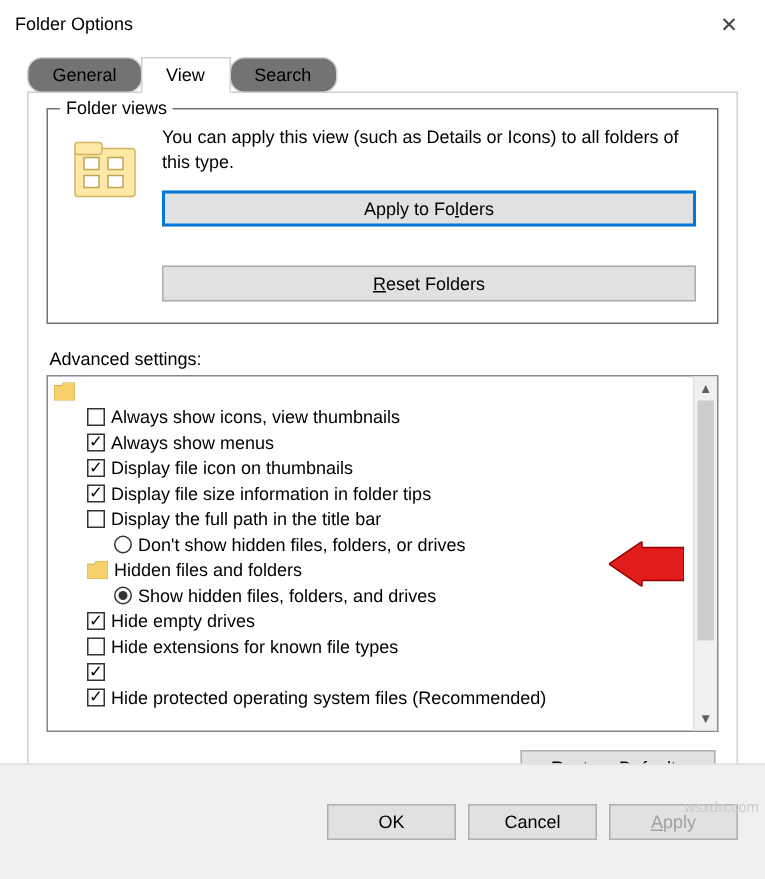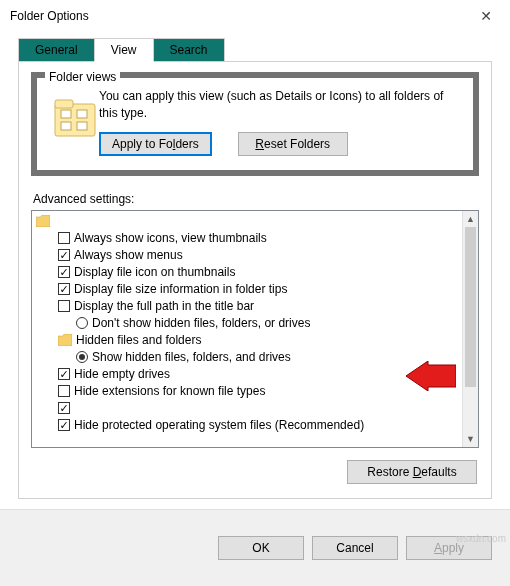--- a/index.html
+++ b/index.html
@@ -2,31 +2,31 @@
 <html><head>
   <meta charset="utf-8">
   <style>
     * { box-sizing: border-box; margin: 0; padding: 0; font-family: 'Segoe UI', Tahoma, sans-serif; font-size: 12px; }
     body { background: #fff; width: 510px; height: 586px; overflow: hidden; }
     .titlebar { display: flex; align-items: center; justify-content: space-between; padding: 8px 12px 8px 10px; background: #fff; }
     .close-btn { font-size: 14px; font-weight: 300; color: #444; cursor: pointer; width: 24px; text-align: center; }
     .tab-area { padding: 6px 18px 0 18px; }
     .tabs { display: flex; position: relative; z-index: 2; }
     .tab { padding: 4px 16px; border: 1px solid #d0d0d0; background: #fff; cursor: pointer; position: relative; }
-    .tab.inactive { border-bottom: 1px solid #d0d0d0; background: #0f766e; }
+    .tab.inactive { border-bottom: 1px solid #d0d0d0; background: #737373; border-radius: 10px; }
     .tab.active { border-bottom: 1px solid #fff; z-index: 3; }
     .tabs .tab + .tab { margin-left: -1px; }
     .tab-content { border: 1px solid #d0d0d0; margin-top: -1px; padding: 10px 12px; }
-    .fieldset { border: 6px solid #737373; padding: 10px 14px 14px 14px; position: relative; }
+    .fieldset { border: 1px solid #737373; padding: 10px 14px 14px 14px; position: relative; }
     .legend { position: absolute; top: -8px; left: 8px; background: #fff; padding: 0 4px; font-size: 12px; }
-    .folder-views-row { display: flex; }
+    .folder-views-row { display: flex; gap: 14px; }
     .folder-icon { width: 48px; height: 48px; flex-shrink: 0; margin-top: 6px; }
     .folder-info { flex: 1; }
     .folder-desc { margin-bottom: 10px; line-height: 1.4; }
-    .folder-buttons { display: flex; gap: 26px; }
+    .folder-buttons { display: flex; gap: 26px; flex-direction: column; }
     .btn { border: 1px solid #adadad; background: #e1e1e1; padding: 4px 12px; min-width: 110px; cursor: pointer; font-size: 12px; text-align: center; }
     .btn-highlighted { border: 2px solid #0078d7; padding: 3px 11px; }
     .btn-disabled { color: #a0a0a0; }
     .u { text-decoration: underline; }
     .adv-label { margin: 16px 0 4px 0; padding-left: 2px; }
     .tree-container { position: relative; border: 1px solid #828790; display: flex; }
     .tree { height: 236px; overflow: hidden; padding: 2px 0; flex: 1; white-space: nowrap; }
     .tree-row { display: flex; align-items: center; height: 17px; line-height: 17px; padding-left: 4px; gap: 4px; }
     .tree-sub1 { padding-left: 26px; }
     .tree-sub2 { padding-left: 44px; }

